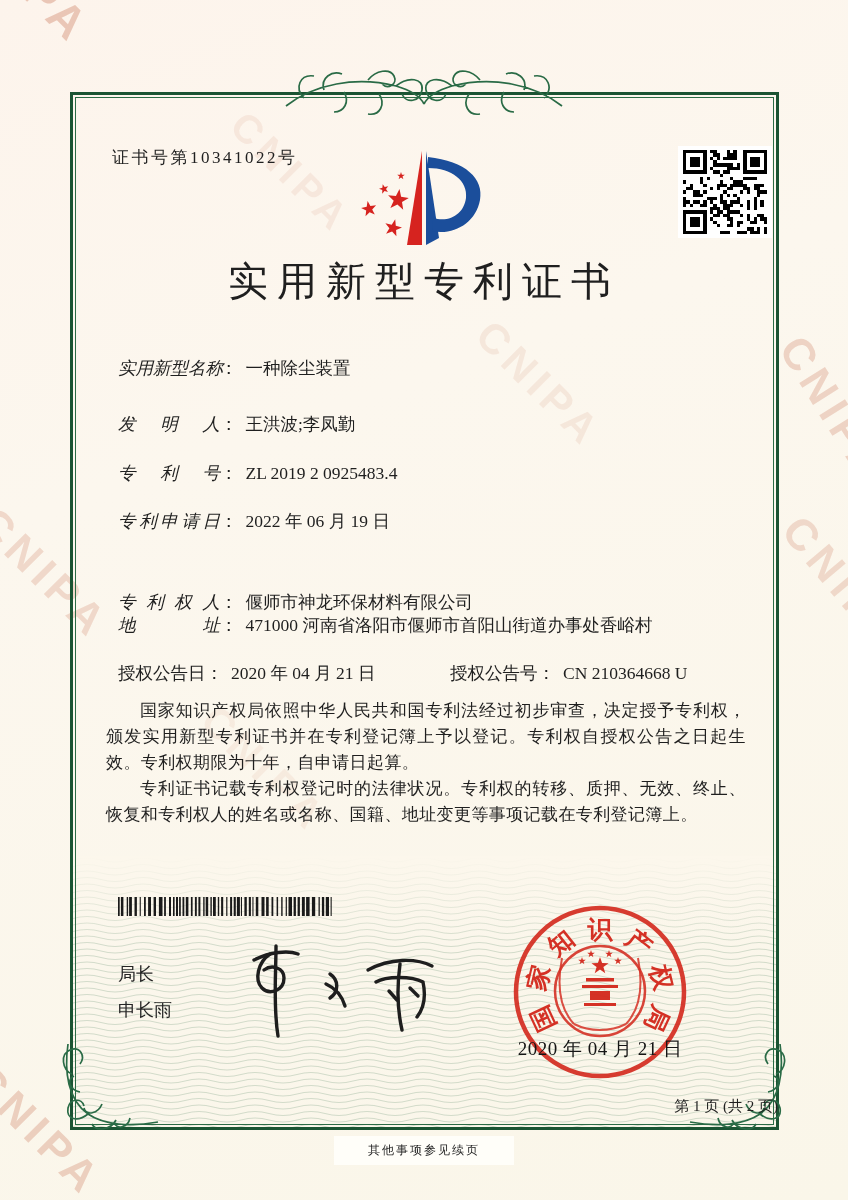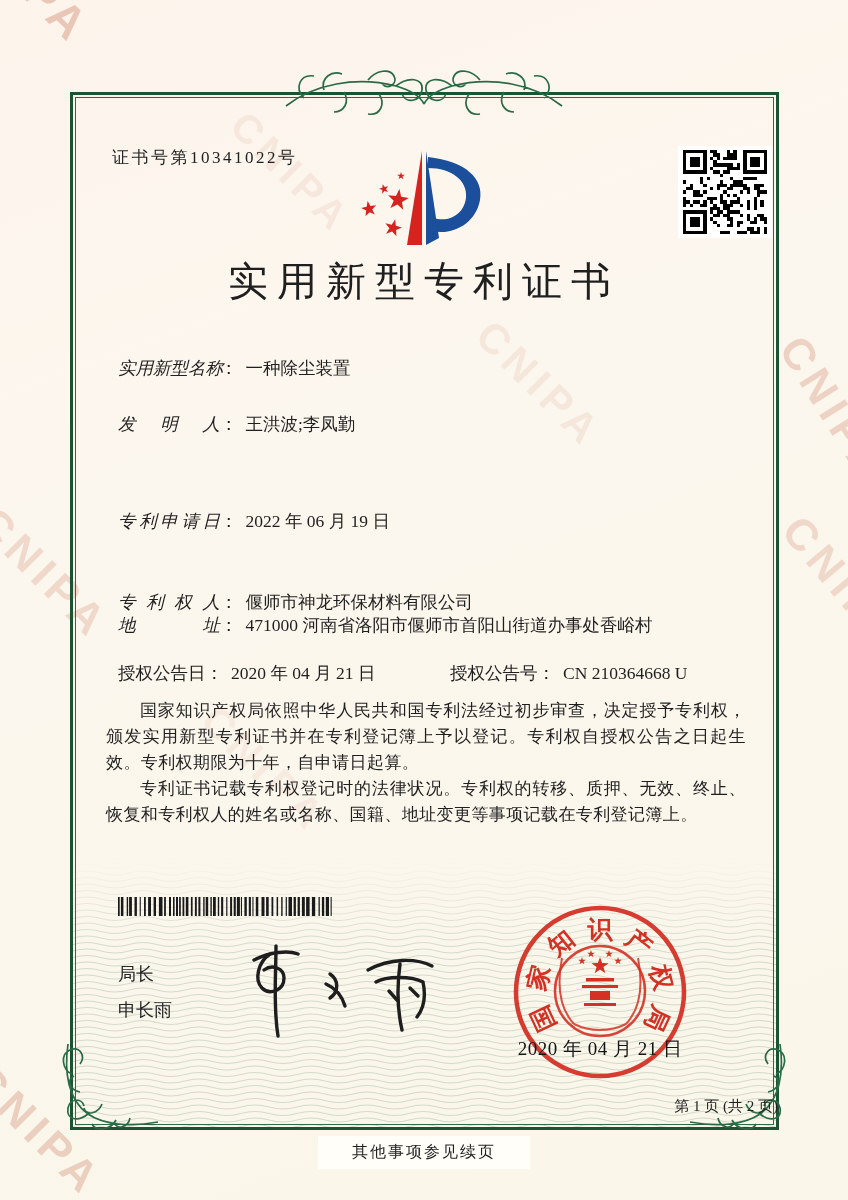--- a/index.html
+++ b/index.html
@@ -32,21 +32,21 @@
   .body-text p{margin:0;text-indent:2em;letter-spacing:0.4px;}
   .barcode{position:absolute;left:118px;top:897px;z-index:4;}
   .director{position:absolute;left:118px;font-size:18px;z-index:4;
       font-family:Liberation Mono, monospace;color:#242424;}
   .signature{position:absolute;left:218px;top:938px;z-index:5;}
   .seal{position:absolute;left:500px;top:892px;z-index:4;opacity:0.95;}
   .seal-date{position:absolute;left:500px;top:1036px;width:200px;text-align:center;font-size:19px;
       color:#151515;z-index:6;letter-spacing:0.5px;}
   .page-info{position:absolute;left:70px;top:1097px;width:708px;text-align:right;font-size:15px;z-index:4;}
   .footer-note{position:absolute;left:424px;top:1136px;transform:translateX(-50%);background:#fffef9;
-      padding:6px 34px;font-size:16px;letter-spacing:2px;z-index:4;}
+      padding:6px 34px;font-size:12px;letter-spacing:2px;z-index:4;}
   .orn{position:absolute;z-index:4;pointer-events:none;}
   svg text{font-family:"Liberation Serif","DejaVu Serif",serif;}
 </style>
 </head>
 <body>
 
 <div class="page">
 
   <div class="wm" style="left:-62px;top:-52px;font-size:46px;opacity:.5;transform:rotate(45deg);">CNIPA</div>
   <div class="wm" style="left:215px;top:150px;font-size:40px;opacity:.15;transform:rotate(45deg);">CNIPA</div>
@@ -323,20 +323,23 @@
       </svg>
     </div>
   <div class="title">实用新型专利证书</div>
 
   <div class="field-row" style="top:356px">
     <span class="flabel">实用新型名称</span><span>：</span><span class="fvalue">一种除尘装置</span>
   </div>
   <div class="field-row" style="top:412px">
     <span class="flabel">发　明　人</span><span>：</span><span class="fvalue">王洪波;李凤勤</span>
   </div>
+  <div class="field-row" style="top:461px">
+    <span class="flabel">专　利　号</span><span>：</span><span class="fvalue">ZL 2019 2 0925483.4</span>
+  </div>
   <div class="field-row" style="top:509px">
     <span class="flabel">专利申请日</span><span>：</span><span class="fvalue">2022 年 06 月 19 日</span>
   </div>
   <div class="field-row" style="top:590px">
     <span class="flabel">专 利 权 人</span><span>：</span><span class="fvalue">偃师市神龙环保材料有限公司</span>
   </div>
   <div class="field-row" style="top:613px">
     <span class="flabel">地　　　址</span><span>：</span><span class="fvalue">471000 河南省洛阳市偃师市首阳山街道办事处香峪村</span>
   </div>
   <div class="field-row" style="top:661px">

